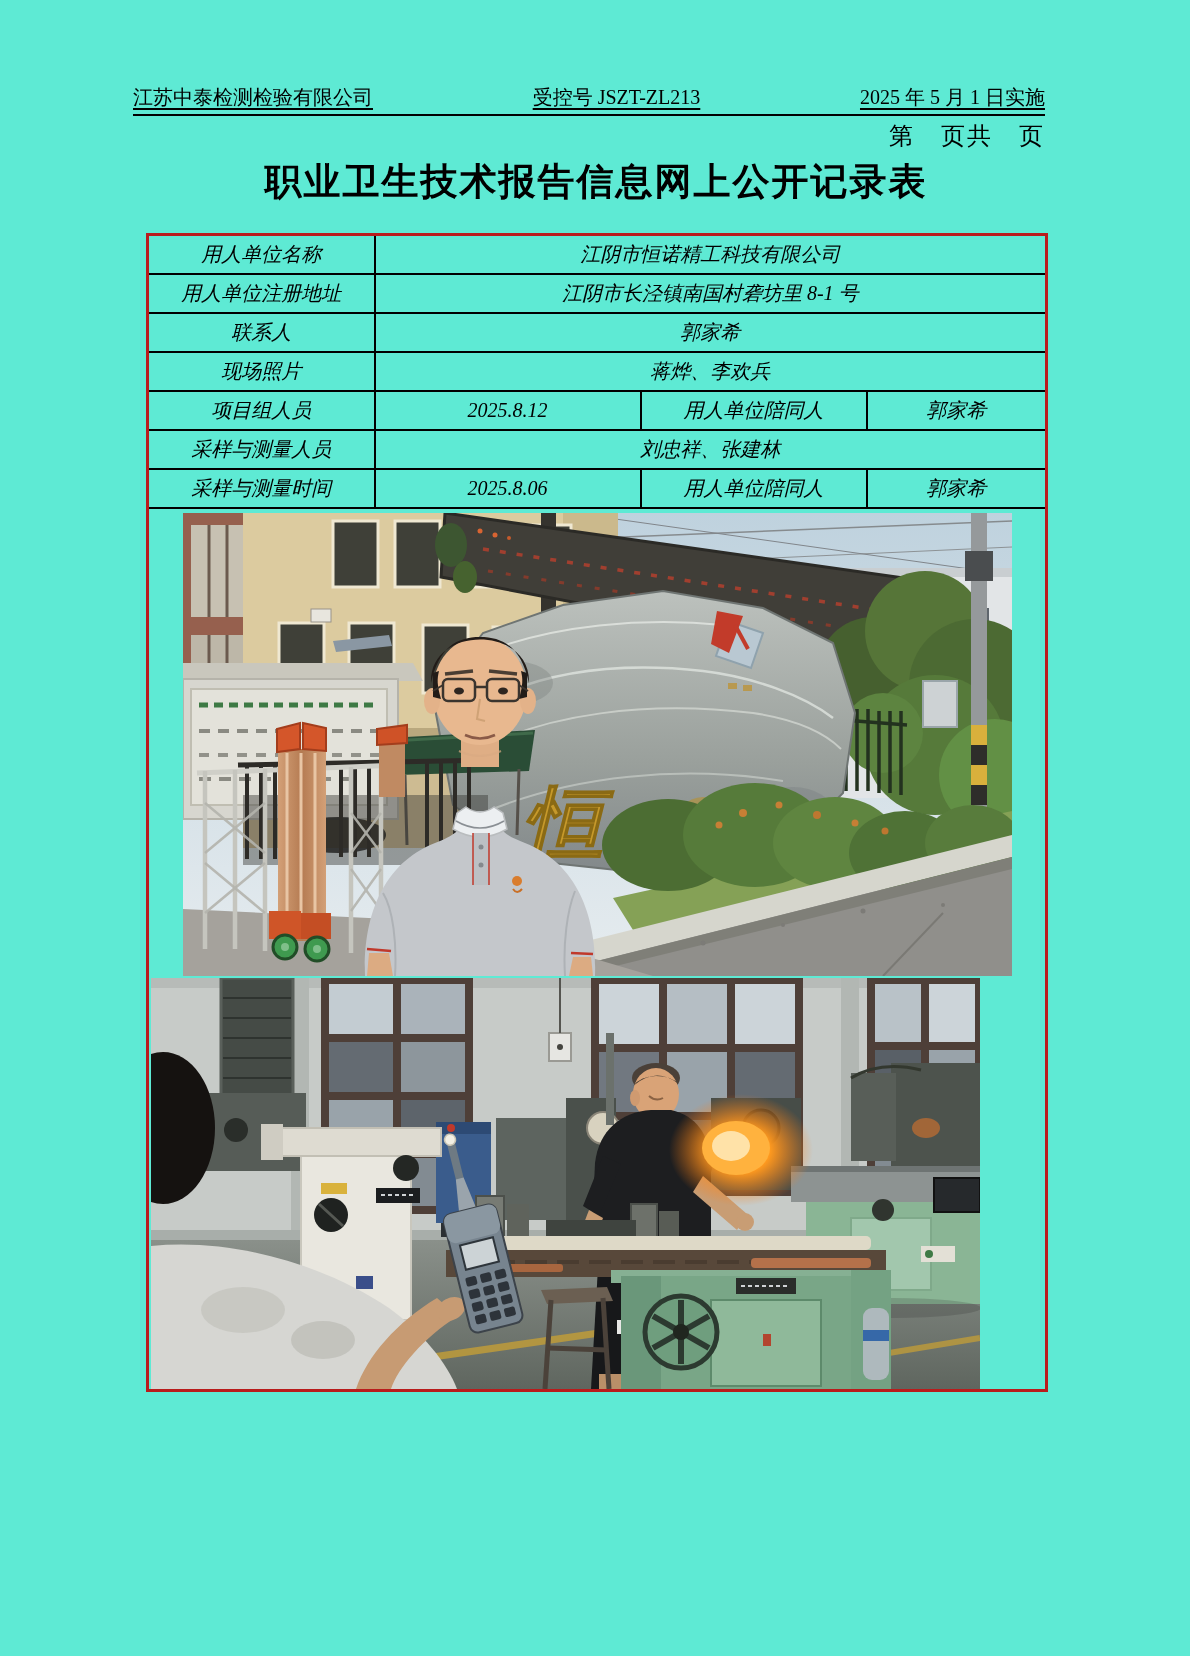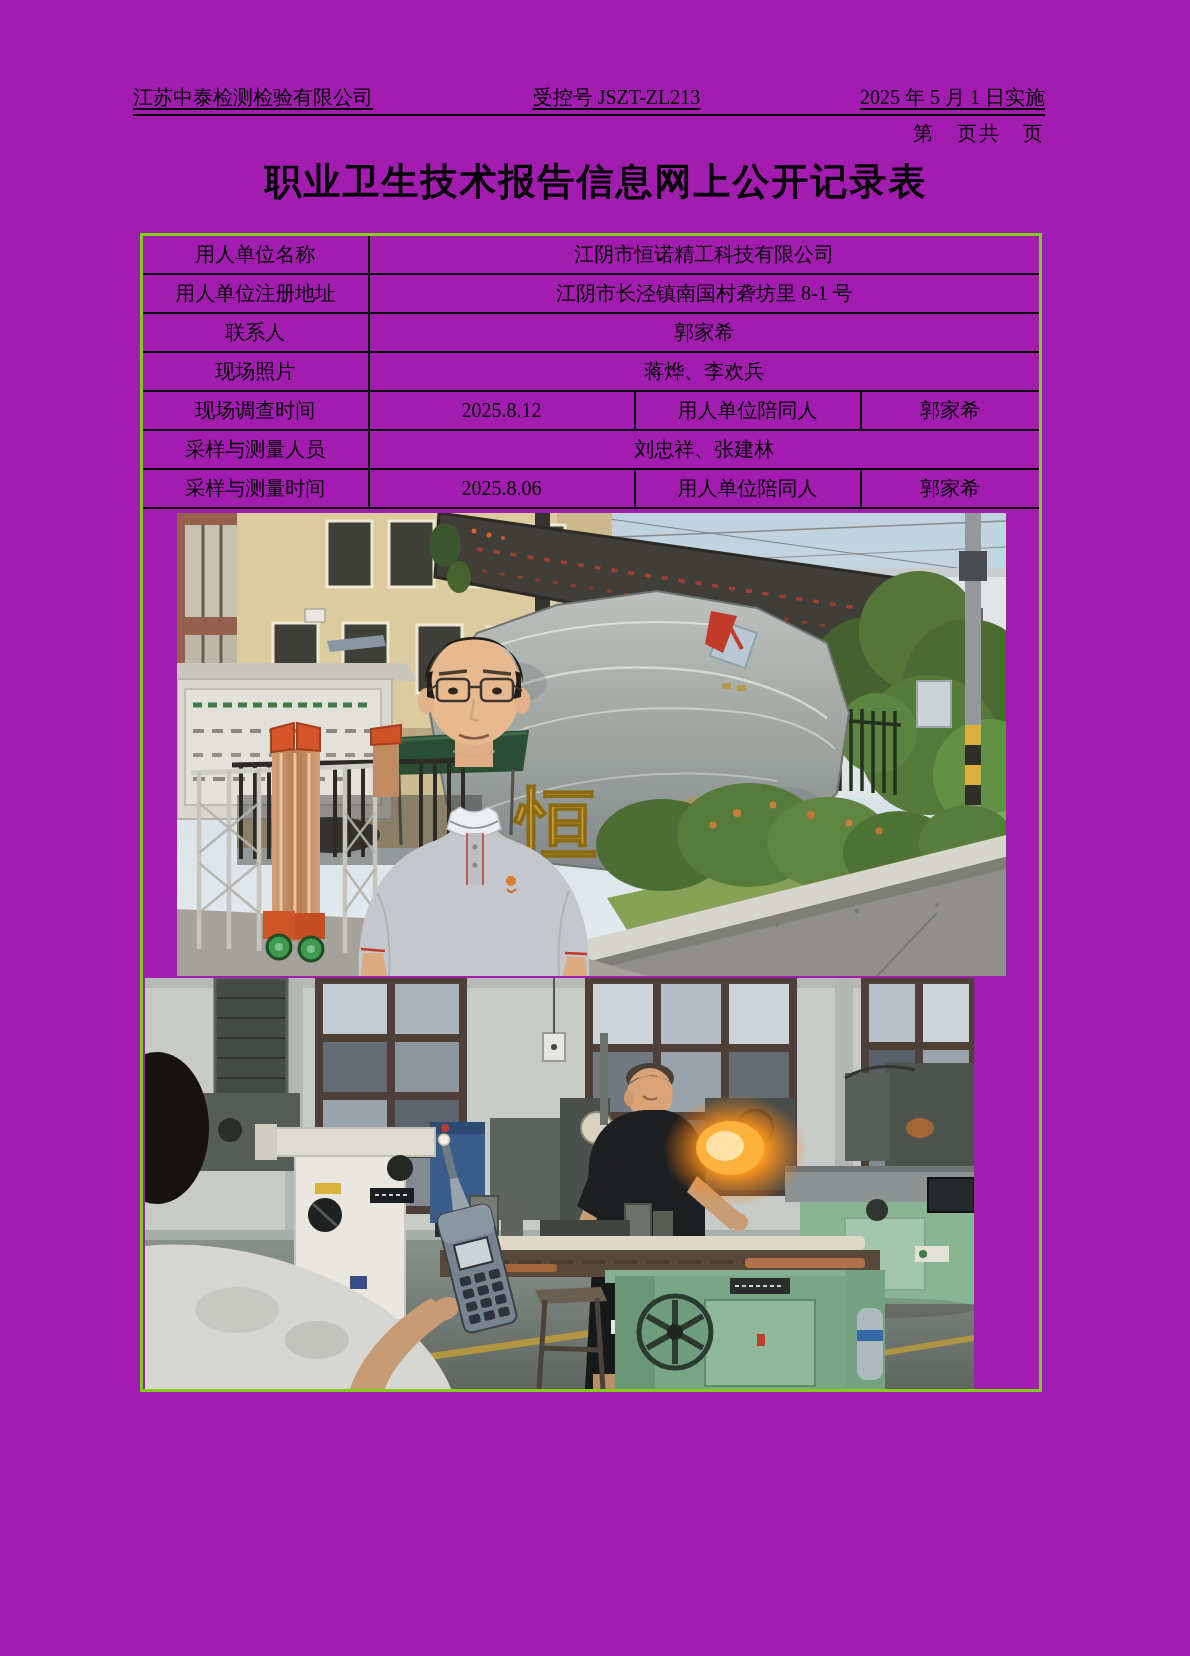--- a/index.html
+++ b/index.html
@@ -1,39 +1,40 @@
 <!DOCTYPE html>
 <html><head>
 <meta charset="utf-8">
 <style>
   html,body{margin:0;padding:0;background:#888;}
   .page{
-    position:relative;width:1190px;height:1656px;background:#a21caf;
+    position:relative;width:1190px;height:1656px;background:#5eead4;
     margin:0 auto;overflow:hidden;
     font-family:"Liberation Serif","DejaVu Serif",serif;color:#000;
   }
   
   .hdr{position:absolute;left:133px;top:84px;width:912px;}
   .hdr-line1{
     display:flex;justify-content:space-between;align-items:baseline;
     font-size:20px;border-bottom:2px solid #000;padding-bottom:3px;
   }
   .hdr-line1 span{text-decoration:underline;text-underline-offset:4px;white-space:nowrap;}
-  .hdr-line2{font-size:20px;text-align:right;margin-top:4px;letter-spacing:2px;}
+  .hdr-line2{font-size:24px;text-align:right;margin-top:4px;letter-spacing:2px;}
   
   .doc-title{
     position:absolute;left:147px;top:157px;width:898px;text-align:center;
     font-size:37px;font-weight:bold;letter-spacing:2px;
     font-family:"Liberation Sans","DejaVu Sans",sans-serif;
   }
   
   table.doc{
-    position:absolute;left:140px;top:233px;width:899px;
+    position:absolute;left:146px;top:233px;width:899px;
     border-collapse:collapse;table-layout:fixed;
-    border:3px solid #84cc16;
+    border:3px solid #b91c1c;
+    font-style:italic;
   }
   table.doc td{
     border:2px solid #000;height:37px;text-align:center;vertical-align:middle;
     font-size:20px;padding:0 2px;overflow:hidden;white-space:nowrap;
   }
   td.caption-cell{text-align:left;padding-left:44px;height:38px;}
   td.photo-cell{padding:0;height:880px;vertical-align:top;text-align:left;white-space:normal;}
   .photo1-wrap{margin:4px 0 0 32px;width:829px;height:463px;line-height:0;}
   .photo2-wrap{margin:2px 0 0 0;width:829px;height:411px;line-height:0;}
   svg{display:block;}
@@ -72,21 +73,21 @@
       </tr>
       <tr>
         <td>联系人</td>
         <td colspan="3">郭家希</td>
       </tr>
       <tr>
         <td>现场照片</td>
         <td colspan="3">蒋烨、李欢兵</td>
       </tr>
       <tr>
-        <td>现场调查时间</td>
+        <td>项目组人员</td>
         <td>2025.8.12</td>
         <td>用人单位陪同人</td>
         <td>郭家希</td>
       </tr>
       <tr>
         <td>采样与测量人员</td>
         <td colspan="3">刘忠祥、张建林</td>
       </tr>
       <tr>
         <td>采样与测量时间</td>

